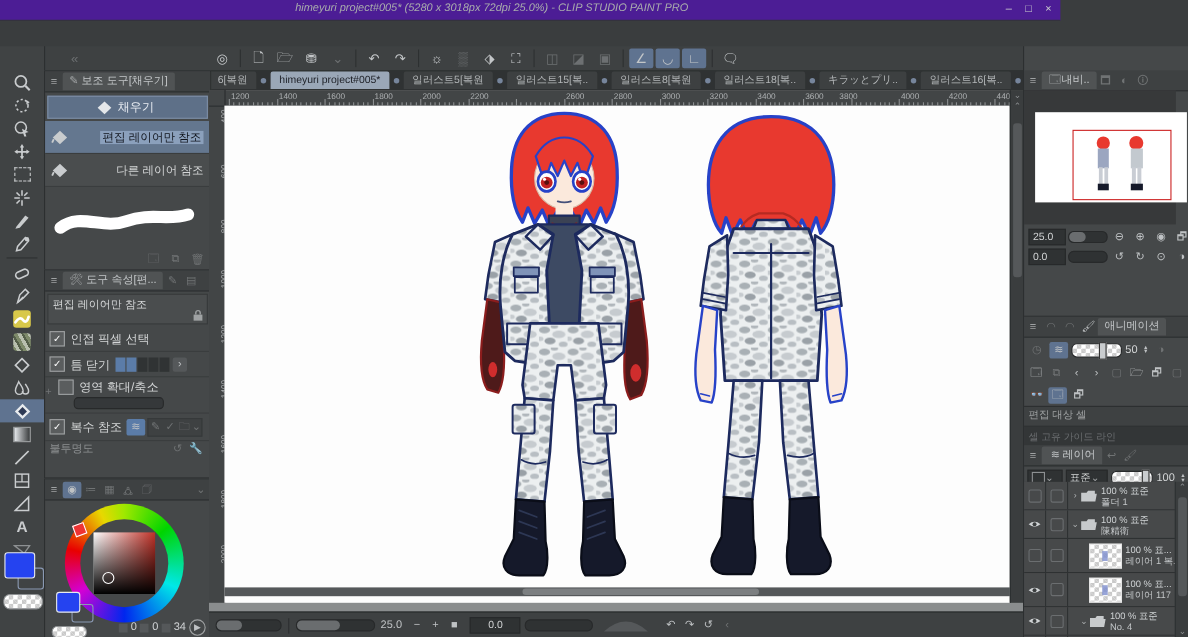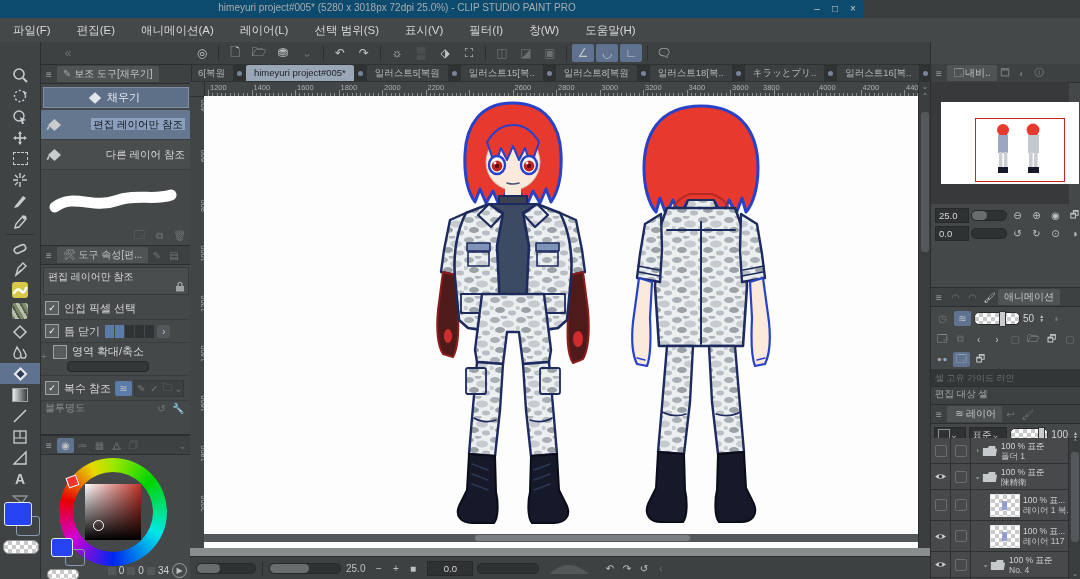--- a/index.html
+++ b/index.html
@@ -2,21 +2,21 @@
 <html><head>
 <meta charset="utf-8">
 <style>
   html,body{margin:0;padding:0;background:#222;}
   #app{position:relative;width:1080px;height:579px;overflow:hidden;
        font-family:"Liberation Sans","DejaVu Sans",sans-serif;
        background:#3a3d3e;color:#d4d6d7;font-size:11px;}
   .abs{position:absolute;}
   .row{display:flex;align-items:center;}
   
-  #titlebar{left:0;top:0;width:864px;height:18px;background:#0c4a6e;border-bottom:1px solid #323536;}
+  #titlebar{left:0;top:0;width:964px;height:18px;background:#4c1d95;border-bottom:1px solid #323536;font-style:italic;}
   #titlebar .t{position:absolute;left:0;right:70px;top:2px;text-align:center;color:#a9acad;font-size:10px;white-space:nowrap;}
   .winbtn{width:18px;height:14px;text-align:center;color:#c9ccce;font-size:10px;line-height:14px;}
   #menubar{left:0;top:18px;width:1080px;height:24px;background:#454849;border-bottom:1px solid #2c2f30;}
   .menu-item{padding:0 13px;line-height:24px;color:#d6d8d9;font-size:11.5px;white-space:nowrap;}
   #toolbar{left:0;top:42px;width:1080px;height:22px;background:#3e4142;border-bottom:1px solid #2c2f30;}
   .tbtn{width:22px;height:18px;margin:0 1px;display:flex;align-items:center;justify-content:center;color:#c3c6c8;font-size:12px;}
   .tbtn.dim{color:#6d7072;}
   .tbtn.sel{background:#5f7390;border-radius:2px;}
   .tdiv{width:1px;height:16px;background:#2d3031;margin:0 4px;}
   
@@ -92,31 +92,20 @@
 
   <div class="abs" id="titlebar">
     <div class="t">himeyuri project#005* (5280 x 3018px 72dpi 25.0%)  - CLIP STUDIO PAINT PRO</div>
     <div class="row" style="position:absolute;right:2px;top:2px;">
       <div class="winbtn">–</div>
       <div class="winbtn">□</div>
       <div class="winbtn">×</div>
     </div>
   </div>
 
-  <div class="abs row" id="menubar">
-      <span class="menu-item">파일(F)</span>
-      <span class="menu-item">편집(E)</span>
-      <span class="menu-item">애니메이션(A)</span>
-      <span class="menu-item">레이어(L)</span>
-      <span class="menu-item">선택 범위(S)</span>
-      <span class="menu-item">표시(V)</span>
-      <span class="menu-item">필터(I)</span>
-      <span class="menu-item">창(W)</span>
-      <span class="menu-item">도움말(H)</span>
-    </div>
 
   <div class="abs row" id="toolbar">
     <div class="tbtn dim" style="margin-left:2px">≡</div>
     <div class="tbtn dim">✎</div>
     <div class="tbtn dim" style="margin-left:8px">«</div>
     <div style="width:110px"></div>
     <div class="tbtn">◎</div>
     <div class="tdiv"></div>
     <div class="tbtn">🗋</div>
     <div class="tbtn">🗁</div>
@@ -820,22 +809,22 @@
       <span class="icx dim">▢</span>
       <span class="icx">🗁</span>
       <span class="icx">🗗</span>
       <span class="icx dim">▢</span>
     </div>
     <div class="row" style="height:20px;padding:0 3px;gap:2px;">
       <span class="icx">👓</span>
       <span class="icx sel">🗔</span>
       <span class="icx">🗗</span>
     </div>
+    <div style="height:15px;background:#3e4142;border-top:1px solid #2c2f30;border-bottom:1px solid #2c2f30;padding:1px 4px;font-size:9.5px;color:#9fa2a3;">편집 대상 셀</div>
     <div style="height:14px;background:#333637;overflow:hidden;color:#6b6e70;font-size:9px;padding:3px 4px 0;">셀 고유 가이드 라인</div>
-    <div style="height:15px;background:#3e4142;border-top:1px solid #2c2f30;border-bottom:1px solid #2c2f30;padding:1px 4px;font-size:9.5px;color:#9fa2a3;">편집 대상 셀</div>
 
     <div class="phead">
       <span class="ham">≡</span>
       <span class="ptab row">
           <span class="icx" style="width:13px">≋</span>
           <span>레이어</span>
         </span>
       <span class="icx dim">↩</span>
       <span class="icx dim">🖌</span>
     </div>

